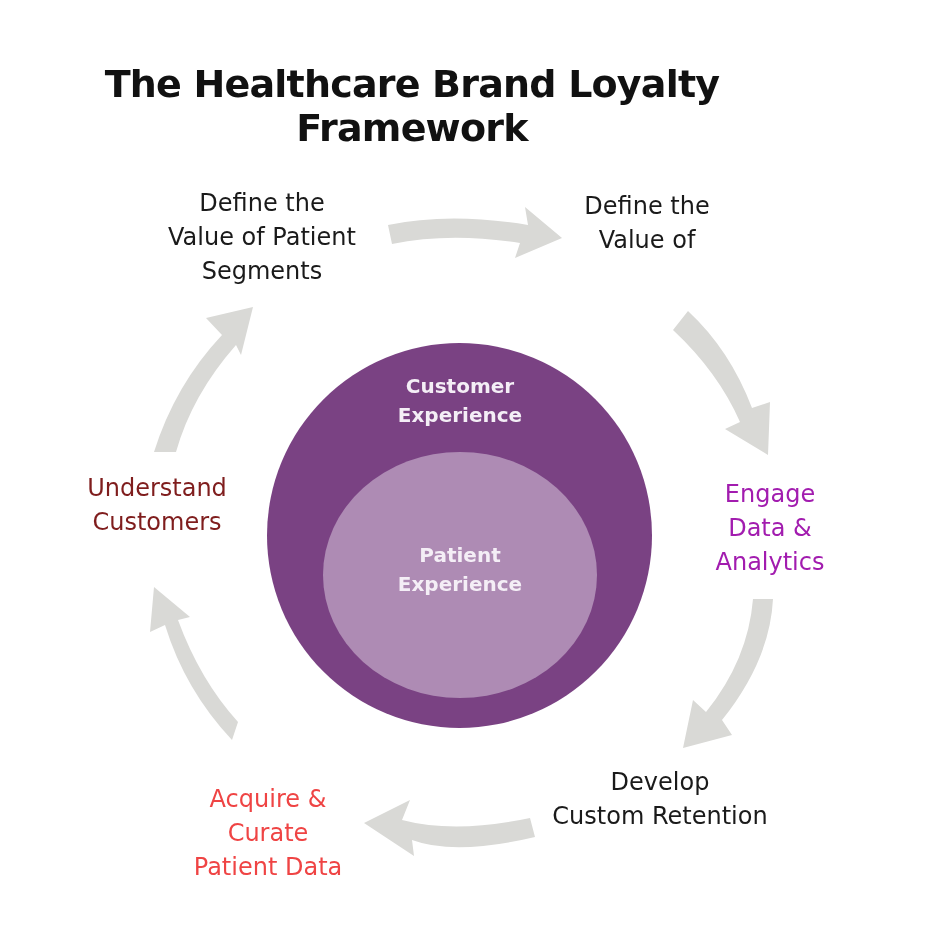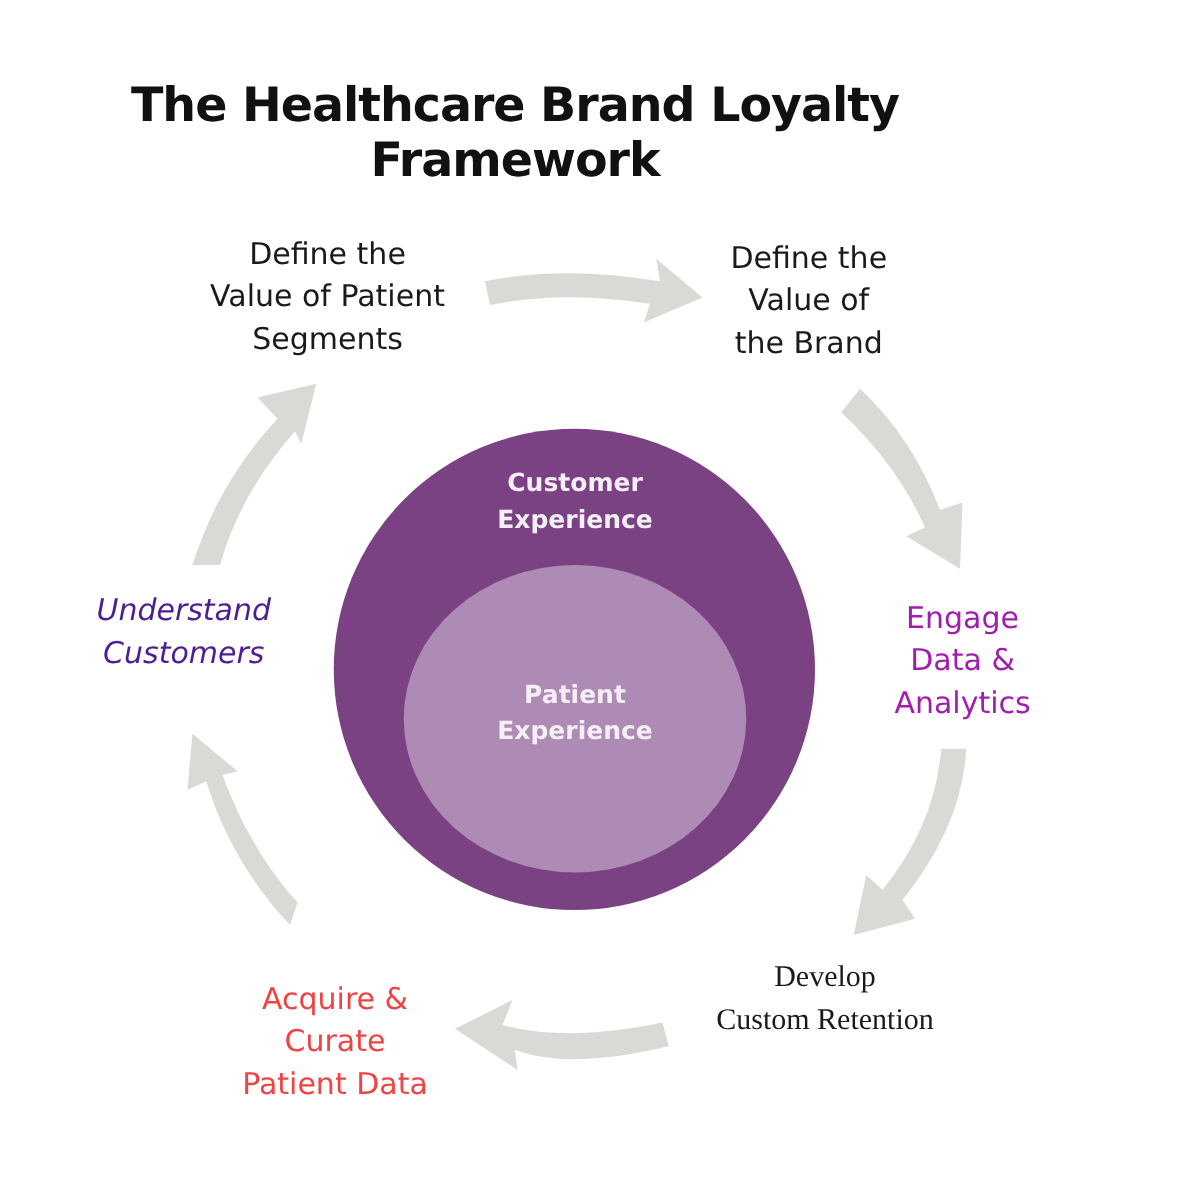--- a/index.html
+++ b/index.html
@@ -54,36 +54,35 @@
 
 <div class="step" style="left: 162px; top: 186px; width: 200px; color: rgb(26, 26, 26);">
   <span>Define the</span>
   <span>Value of Patient</span>
   <span>Segments</span>
 </div>
 
 <div class="step" style="left: 557px; top: 189px; width: 180px; color: rgb(26, 26, 26);">
   <span>Define the</span>
   <span>Value of</span>
-  <span>the Brand</span>
 </div>
 
 <div class="step" style="left: 700px; top: 477px; width: 140px; color: #a21caf;">
   <span>Engage</span>
   <span>Data &amp;</span>
   <span>Analytics</span>
 </div>
 
-<div class="step" style="left: 540px; top: 765px; width: 240px; color: rgb(26, 26, 26); font-family: Liberation Serif, serif;">
+<div class="step" style="left: 540px; top: 765px; width: 240px; color: rgb(26, 26, 26);">
   <span>Develop</span>
   <span>Custom Retention</span>
 </div>
 
 <div class="step" style="left: 178px; top: 782px; width: 180px; color: #ef4444;">
   <span>Acquire &amp;</span>
   <span>Curate</span>
   <span>Patient Data</span>
 </div>
 
-<div class="step" style="left: 62px; top: 471px; width: 170px; color: #4c1d95; font-style: italic;">
+<div class="step" style="left: 72px; top: 471px; width: 170px; color: #7f1d1d;">
   <span>Understand</span>
   <span>Customers</span>
 </div>
 
 </body></html>

